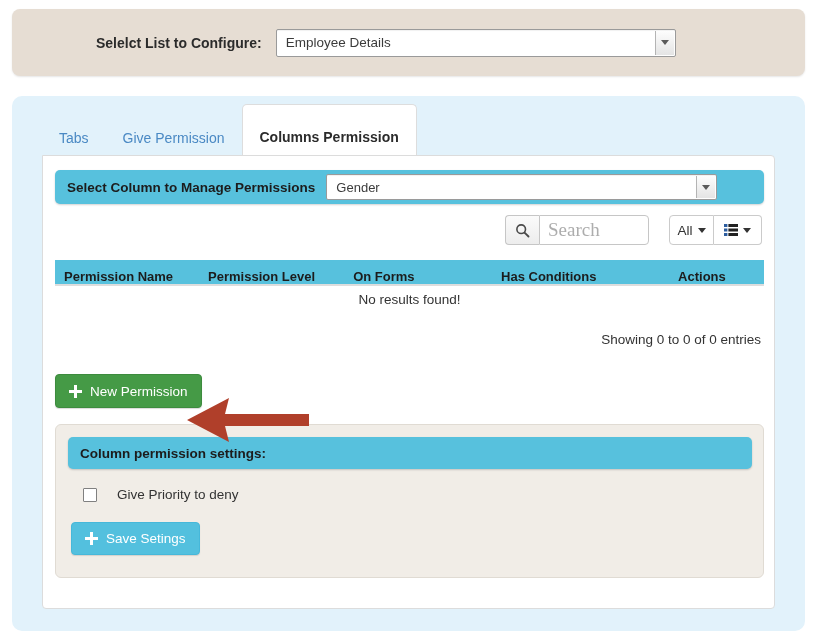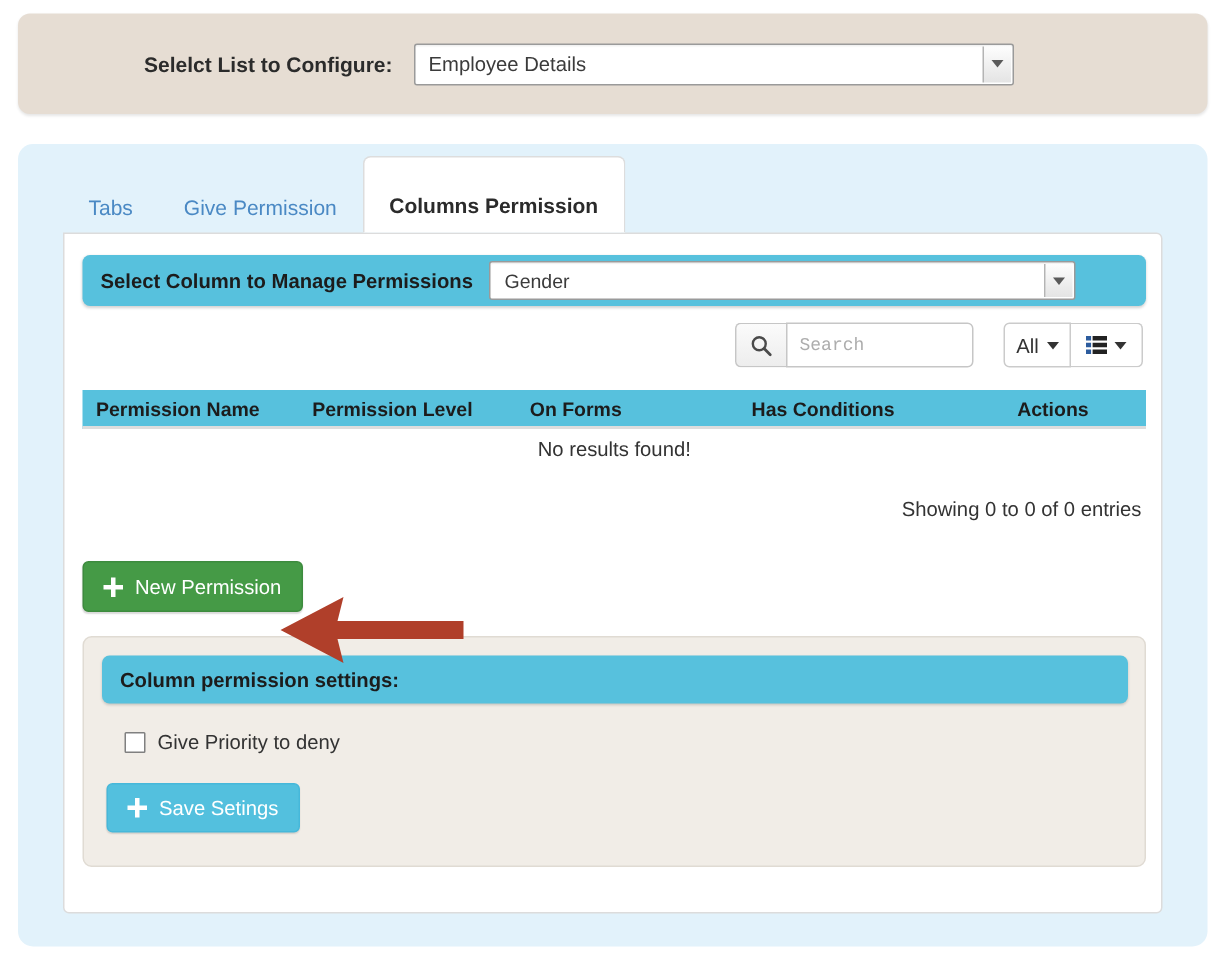--- a/index.html
+++ b/index.html
@@ -161,26 +161,26 @@
     background: linear-gradient(#fbfbfb, #ededed);
     border: 1px solid #c6c6c6;
     border-right: none;
     border-radius: 4px 0 0 4px;
     display: flex;
     align-items: center;
     justify-content: center;
     cursor: pointer;
   }
   .search-input {
-    width: 125px;
+    width: 110px;
     border: 1px solid #c6c6c6;
     border-radius: 0 4px 4px 0;
     padding: 0 8px;
-    font-family: Liberation Mono, monospace;
-    font-size: 12px;
+    font-family: Liberation Serif, serif;
+    font-size: 19px;
     color: #444444;
     background: #ffffff;
     outline: none;
   }
   .search-input::placeholder { color: #adadad; }
   .btn-group { display: flex; margin-left: 20px; height: 30px; }
   .tbtn {
     background: #ffffff;
     border: 1px solid #cbcbcb;
     display: flex;
@@ -204,21 +204,21 @@
 
   
   .tbl-head {
     position: absolute;
     left: 12px;
     top: 104px;
     width: 709px;
     height: 26px;
     background: #57c1dd;
     display: flex;
-    align-items: center;
+    align-items: flex-end;
     border-bottom: 2px solid #dddddd;
   }
   .th {
     font-weight: bold;
     font-size: 13px;
     color: #1c1c1c;
     white-space: nowrap;
   }
   .th.c0 { margin-left: 9px; width: 151px; }
   .th.c1 { width: 152px; }
@@ -312,21 +312,21 @@
     font-size: 13.5px;
     color: #1c1c1c;
     margin-left: 12px;
   }
   .check-row {
     position: absolute;
     left: 27px;
     top: 62px;
     display: flex;
     align-items: center;
-    gap: 8px;
+    gap: 20px;
     cursor: pointer;
   }
   .cbox {
     width: 14px; height: 14px;
     background: #ffffff;
     border: 1px solid #808080;
     border-radius: 1px;
   }
   .check-label { font-size: 13.5px; color: #333333; }
   .btn-blue {

